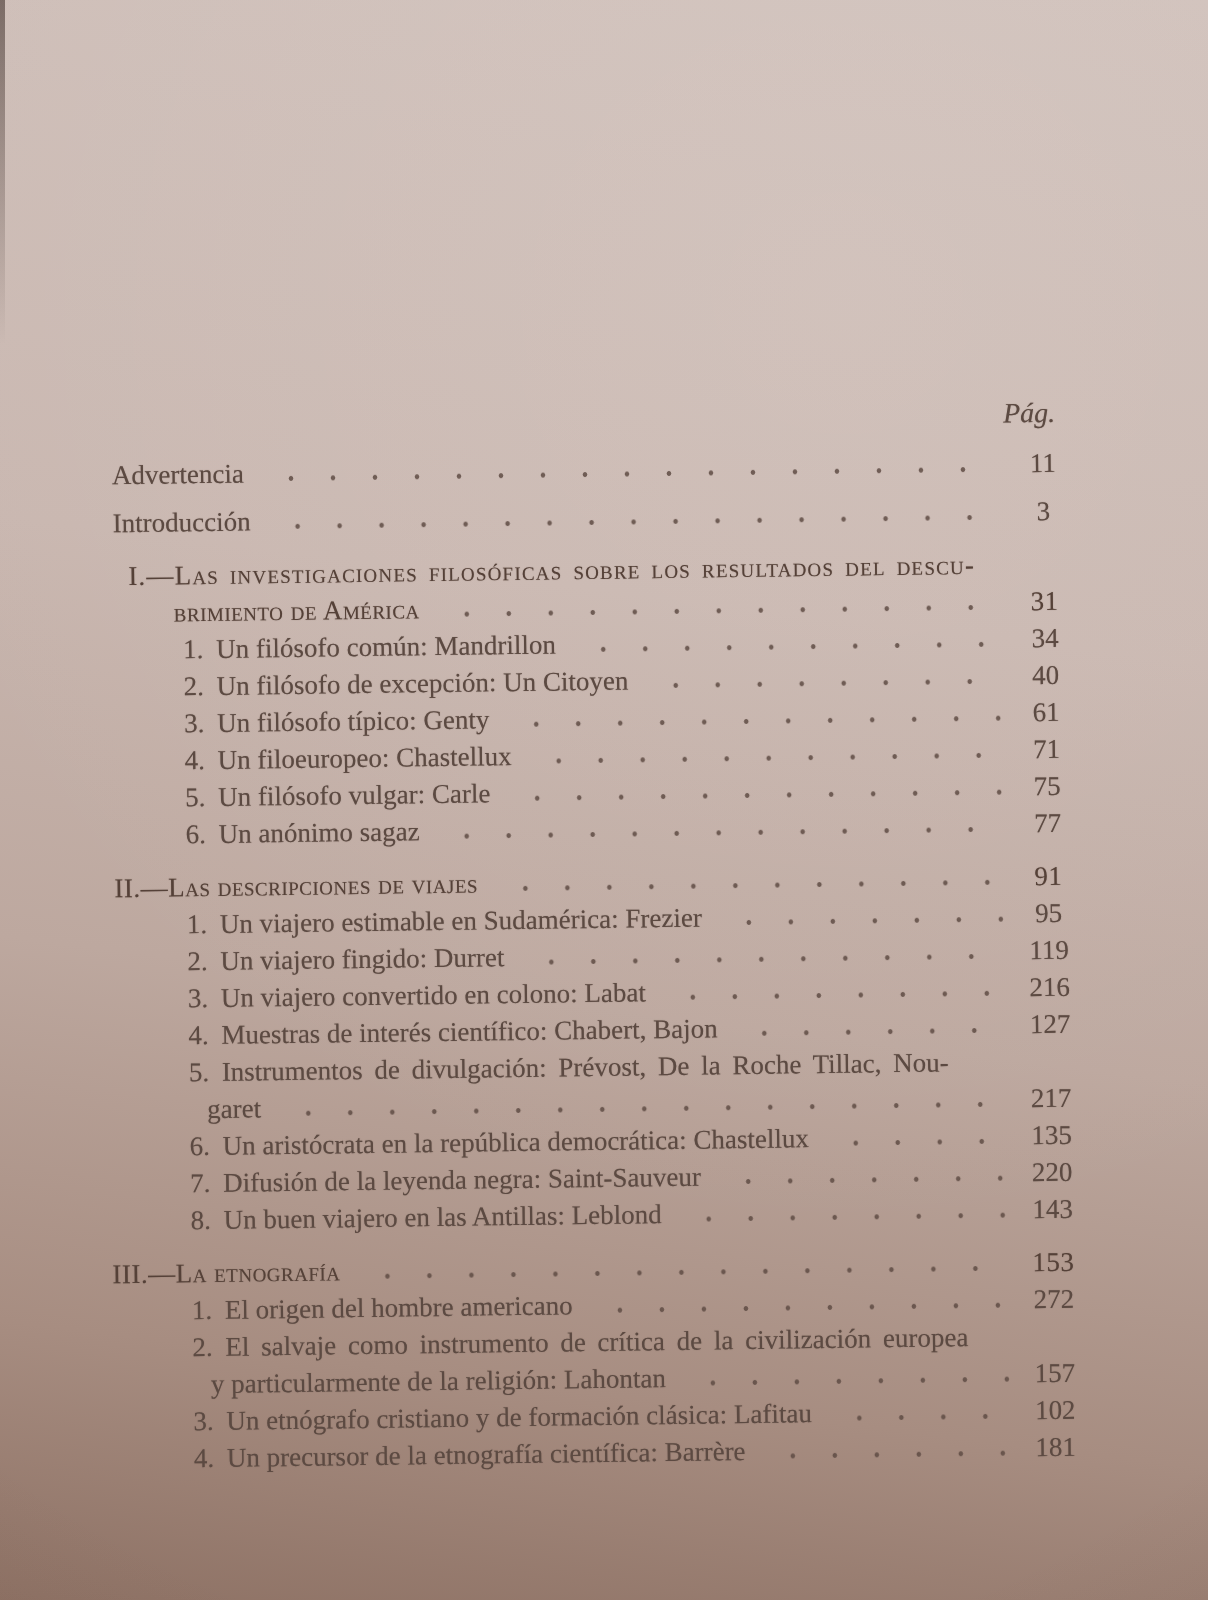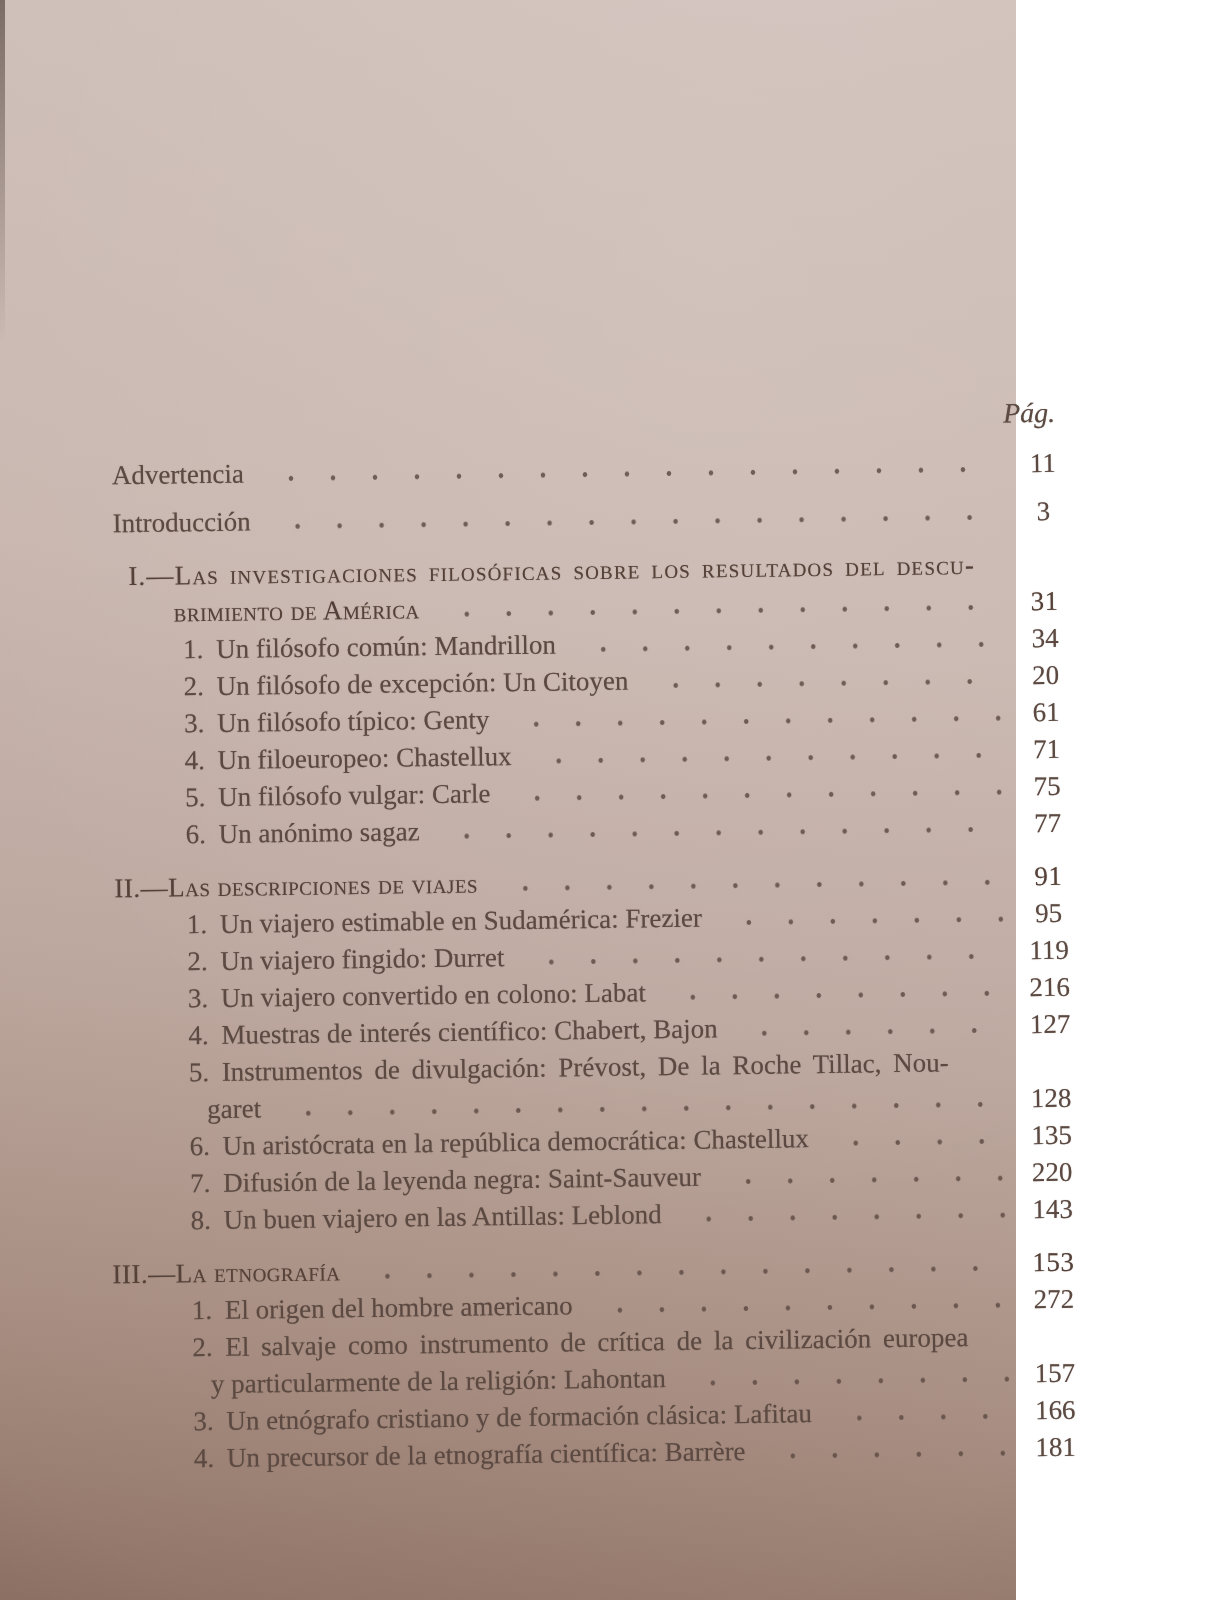--- a/index.html
+++ b/index.html
@@ -3,21 +3,21 @@
 <meta charset="utf-8">
 <style>
   html, body { margin: 0; padding: 0; }
   body {
     width: 1208px; height: 1600px;
     overflow: hidden;
     font-family: "Liberation Serif", "DejaVu Serif", serif;
   }
   .photo {
     position: relative;
-    width: 1016px; height: 1600px;
+    width: 1208px; height: 1600px;
     background:
       radial-gradient(150% 110% at 70% 18%, rgba(255,248,244,0.10), rgba(255,248,244,0) 55%),
       radial-gradient(160% 130% at 50% 32%, rgba(70,40,28,0) 55%, rgba(70,40,28,0.26) 100%),
       linear-gradient(187deg, #d0c1bb 0%, #c9b7b0 38%, #bda89f 62%, #a78d81 84%, #8e7265 100%);
   }
   .edge-line {
     position: absolute; left: 0; top: 0;
     width: 5px; height: 345px;
     background: linear-gradient(to bottom, rgba(40,25,20,0.50), rgba(40,25,20,0));
   }
@@ -108,21 +108,21 @@
         <div class="row item">
     <span class="num">1.</span>
     <span class="text">Un filósofo común: Mandrillon</span>
     <span class="leader"></span>
     <span class="page">34</span>
   </div>
         <div class="row item">
     <span class="num">2.</span>
     <span class="text">Un filósofo de excepción: Un Citoyen</span>
     <span class="leader"></span>
-    <span class="page">20</span>
+    <span class="page">40</span>
   </div>
         <div class="row item">
     <span class="num">3.</span>
     <span class="text">Un filósofo típico: Genty</span>
     <span class="leader"></span>
     <span class="page">61</span>
   </div>
         <div class="row item">
     <span class="num">4.</span>
     <span class="text">Un filoeuropeo: Chastellux</span>
@@ -173,21 +173,21 @@
   </div>
         <div class="row item no-page">
     <span class="num">5.</span>
     <span class="text">Instrumentos de divulgación: Prévost, De la Roche Tillac, Nou-</span>
 
   </div>
         <div class="row item-cont">
 
     <span class="text">garet</span>
     <span class="leader"></span>
-    <span class="page">128</span>
+    <span class="page">217</span>
   </div>
         <div class="row item">
     <span class="num">6.</span>
     <span class="text">Un aristócrata en la república democrática: Chastellux</span>
     <span class="leader"></span>
     <span class="page">135</span>
   </div>
         <div class="row item">
     <span class="num">7.</span>
     <span class="text">Difusión de la leyenda negra: Saint-Sauveur</span>
@@ -220,21 +220,21 @@
         <div class="row item-cont">
 
     <span class="text">y particularmente de la religión: Lahontan</span>
     <span class="leader"></span>
     <span class="page">157</span>
   </div>
         <div class="row item">
     <span class="num">3.</span>
     <span class="text">Un etnógrafo cristiano y de formación clásica: Lafitau</span>
     <span class="leader"></span>
-    <span class="page">166</span>
+    <span class="page">102</span>
   </div>
         <div class="row item">
     <span class="num">4.</span>
     <span class="text">Un precursor de la etnografía científica: Barrère</span>
     <span class="leader"></span>
     <span class="page">181</span>
   </div>
       </div>
   </div>
 </div>

